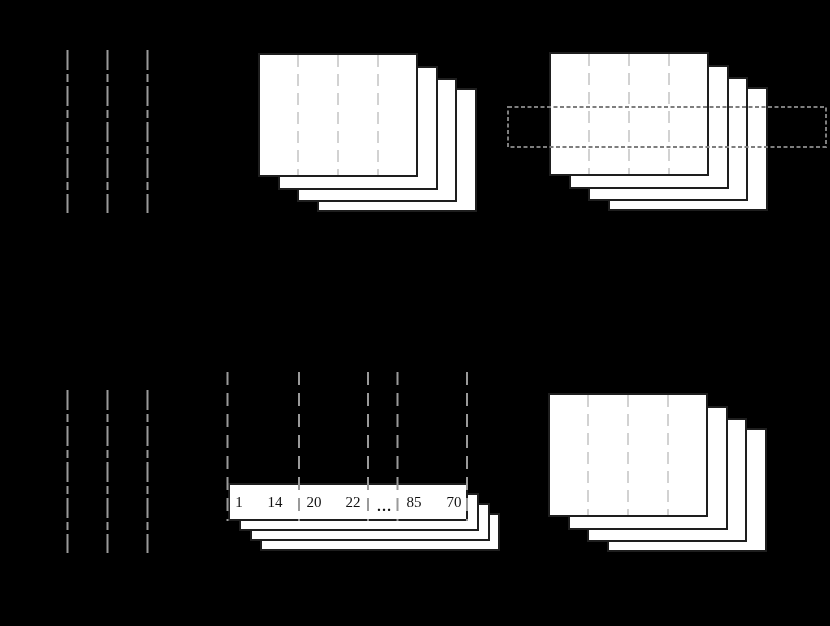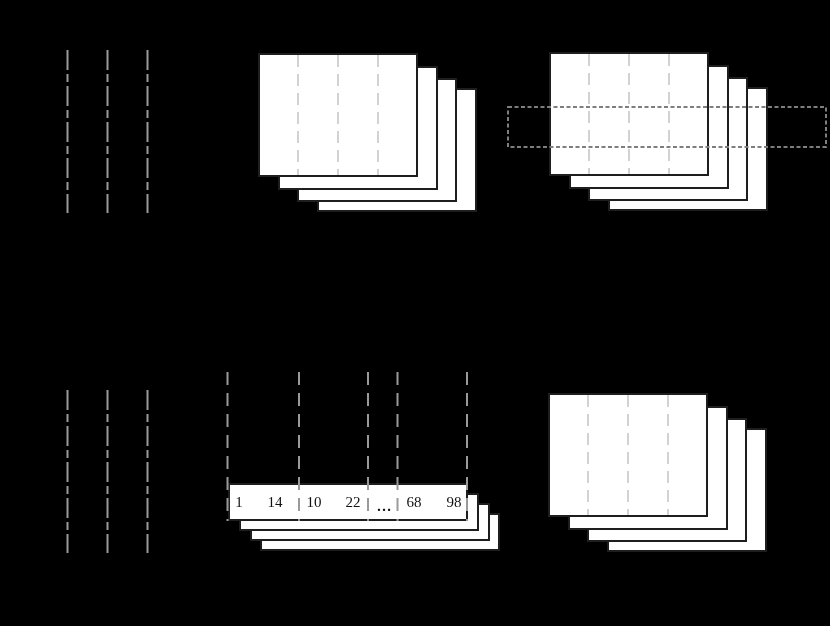--- a/index.html
+++ b/index.html
@@ -113,25 +113,25 @@
     </div>
   </div>
 
   <div class="stack" style="left:228px; top:483px;">
     <div class="strip s3"></div>
     <div class="strip s2"></div>
     <div class="strip s1"></div>
     <div class="strip front">
       <span class="idx" style="left:9px">1</span>
       <span class="idx" style="left:45px">14</span>
-      <span class="idx" style="left:84px">10</span>
+      <span class="idx" style="left:84px">20</span>
       <span class="idx" style="left:123px">22</span>
       <span class="idx dots" style="left:155px">…</span>
-      <span class="idx" style="left:184px">68</span>
-      <span class="idx" style="left:224px">98</span>
+      <span class="idx" style="left:184px">85</span>
+      <span class="idx" style="left:224px">70</span>
     </div>
   </div>
 
   <svg class="layer over" width="830" height="626">
     <g>
       <line x1="227.5" y1="372" x2="227.5" y2="521" stroke-width="2" stroke-dasharray="13 8" stroke="#9a9a9a"></line>
       <line x1="299" y1="372" x2="299" y2="521" stroke-width="2" stroke-dasharray="13 8" stroke="#9a9a9a"></line>
       <line x1="368" y1="372" x2="368" y2="521" stroke-width="2" stroke-dasharray="13 8" stroke="#9a9a9a"></line>
       <line x1="397.5" y1="372" x2="397.5" y2="521" stroke-width="2" stroke-dasharray="13 8" stroke="#9a9a9a"></line>
       <line x1="467" y1="372" x2="467" y2="521" stroke-width="2" stroke-dasharray="13 8" stroke="#9a9a9a"></line>

